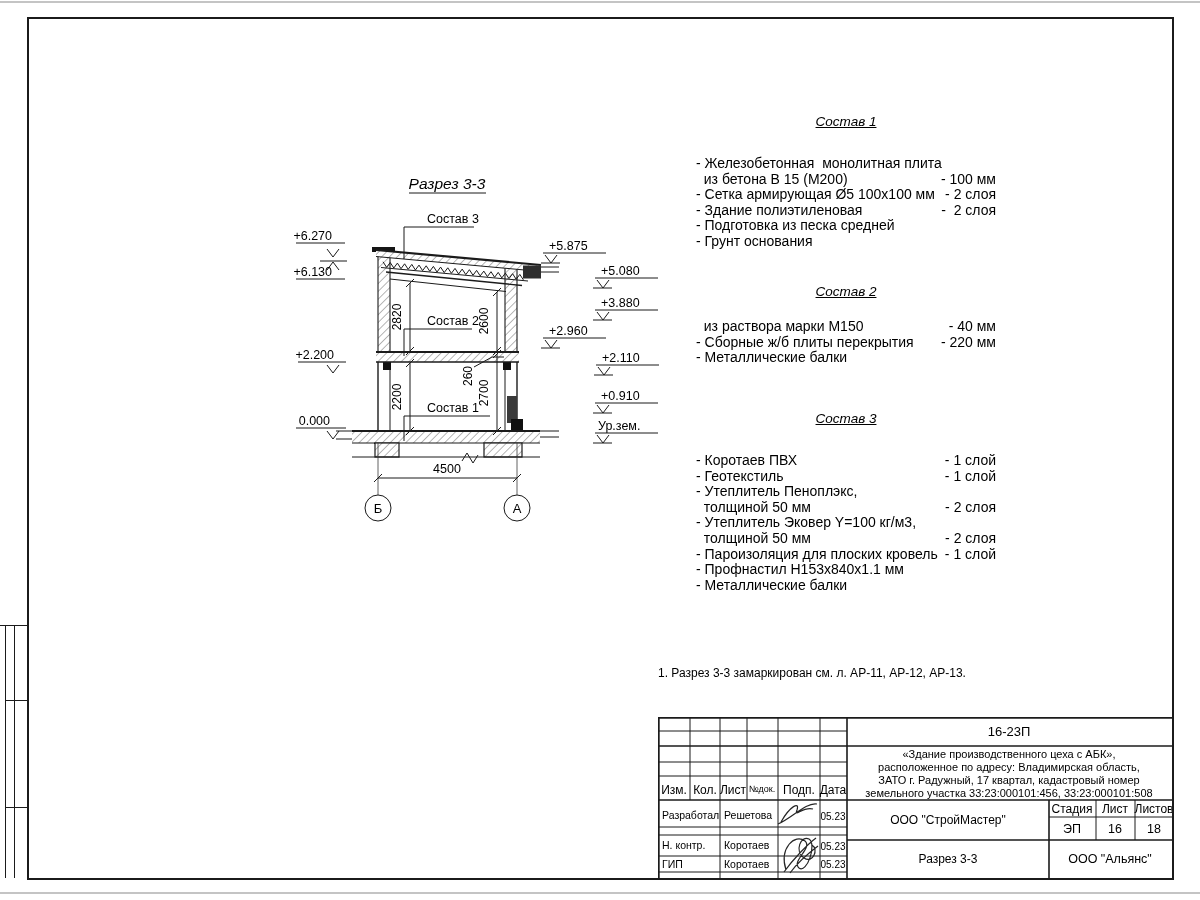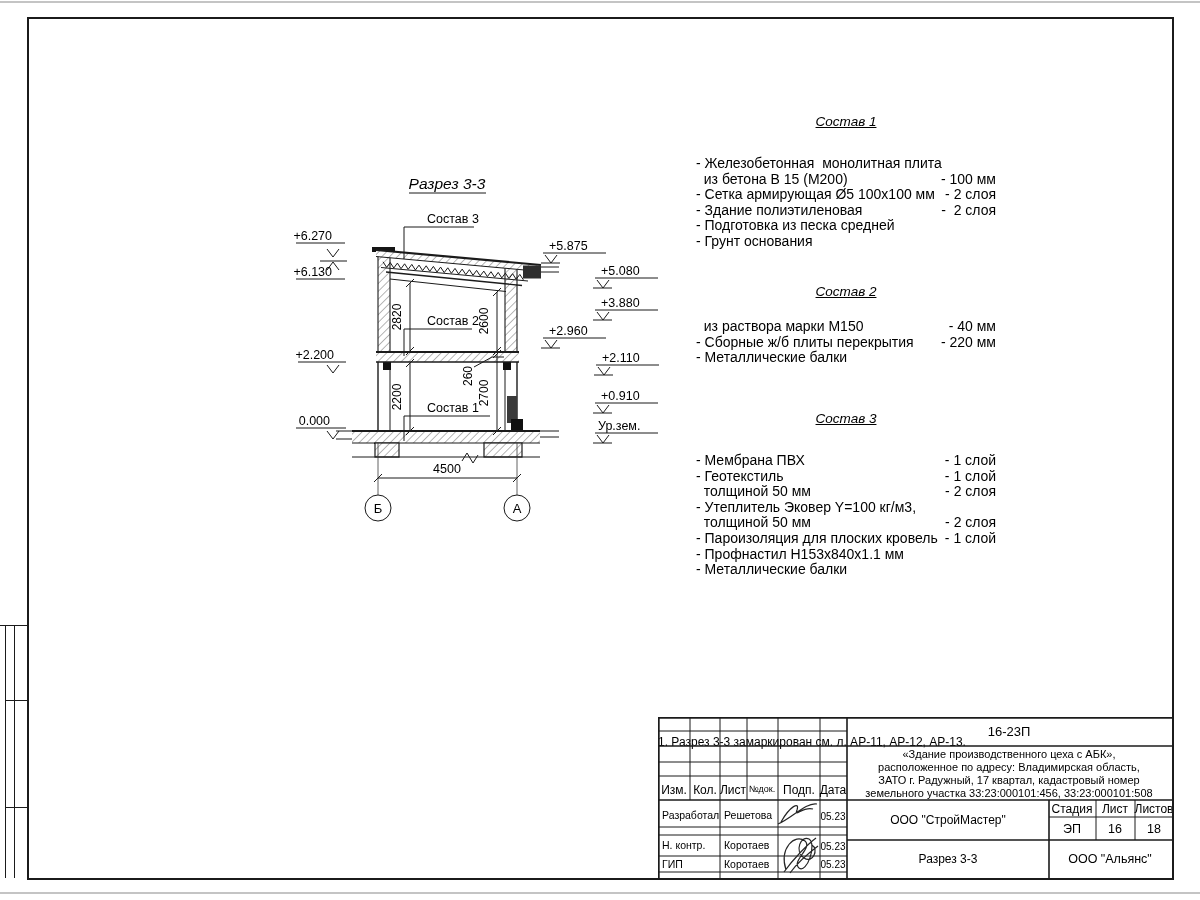--- a/index.html
+++ b/index.html
@@ -8,21 +8,21 @@
   .edge{position:absolute;left:0;width:1200px;height:2px;background:#c4c4c4;}
   .frame{position:absolute;left:27px;top:17px;width:1143px;height:859px;border:2px solid #1b1b1b;}
   .vl{position:absolute;width:1px;background:#1b1b1b;}
   .hl{position:absolute;height:1px;background:#1b1b1b;}
   .sostav{position:absolute;left:696px;width:300px;}
   .shead{width:100%;text-align:center;font-style:italic;font-size:13.5px;
          text-decoration:underline;white-space:nowrap;}
   .srow{display:flex;height:15.6px;font-size:14px;line-height:15.6px;}
   .sname{white-space:pre;flex:1;}
   .sval{white-space:pre;}
-  .note{position:absolute;left:658px;top:735px;font-size:12px;white-space:nowrap;}
+  .note{position:absolute;left:658px;top:666px;font-size:12px;white-space:nowrap;}
   svg{position:absolute;}
   svg text{fill:#000;font-family:"Liberation Sans",sans-serif;}
   .dwg-line{stroke:#1b1b1b;fill:none;}
   .thin{stroke-width:1;}
   .med{stroke-width:1.4;}
   .bold{stroke-width:2.2;}
 </style>
 </head>
 <body>
 
@@ -247,26 +247,30 @@
         <div class="srow">
           <span class="sname">- Металлические балки</span>
           <span class="sval"></span>
         </div>
       </div>
   </div>
   <div class="sostav" style="top:411px">
     <div class="shead">Состав 3</div>
     <div style="margin-top:27px">
         <div class="srow">
-          <span class="sname">- Мембрана ПВХ</span>
+          <span class="sname">- Коротаев ПВХ</span>
           <span class="sval">- 1 слой</span>
         </div>
         <div class="srow">
           <span class="sname">- Геотекстиль</span>
           <span class="sval">- 1 слой</span>
+        </div>
+        <div class="srow">
+          <span class="sname">- Утеплитель Пеноплэкс,</span>
+          <span class="sval"></span>
         </div>
         <div class="srow">
           <span class="sname">  толщиной 50 мм</span>
           <span class="sval">- 2 слоя</span>
         </div>
         <div class="srow">
           <span class="sname">- Утеплитель Эковер Y=100 кг/м3,</span>
           <span class="sval"></span>
         </div>
         <div class="srow">

